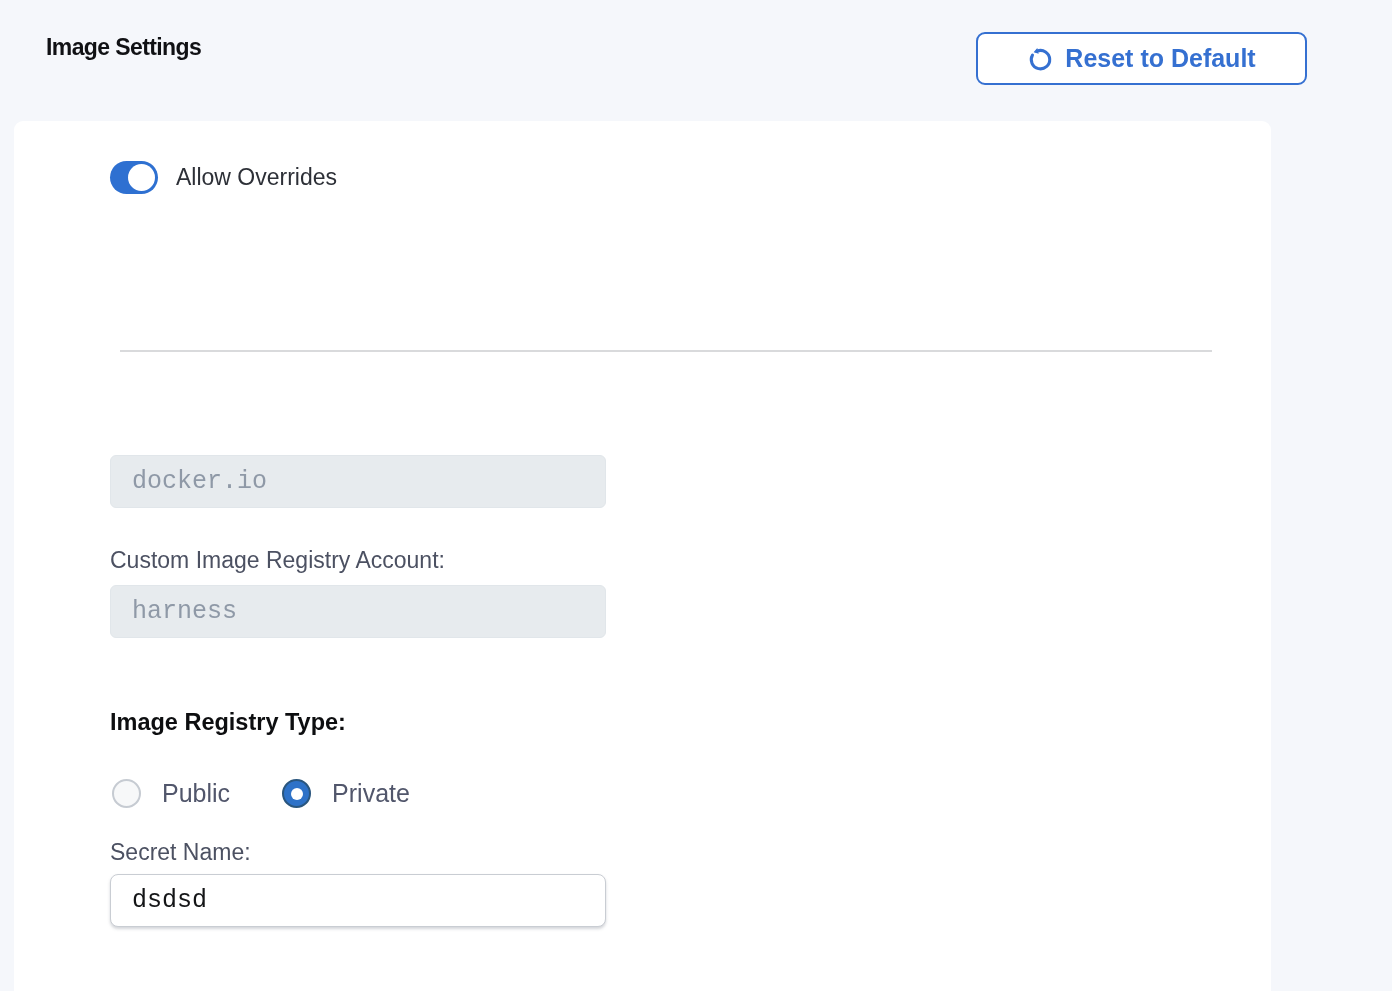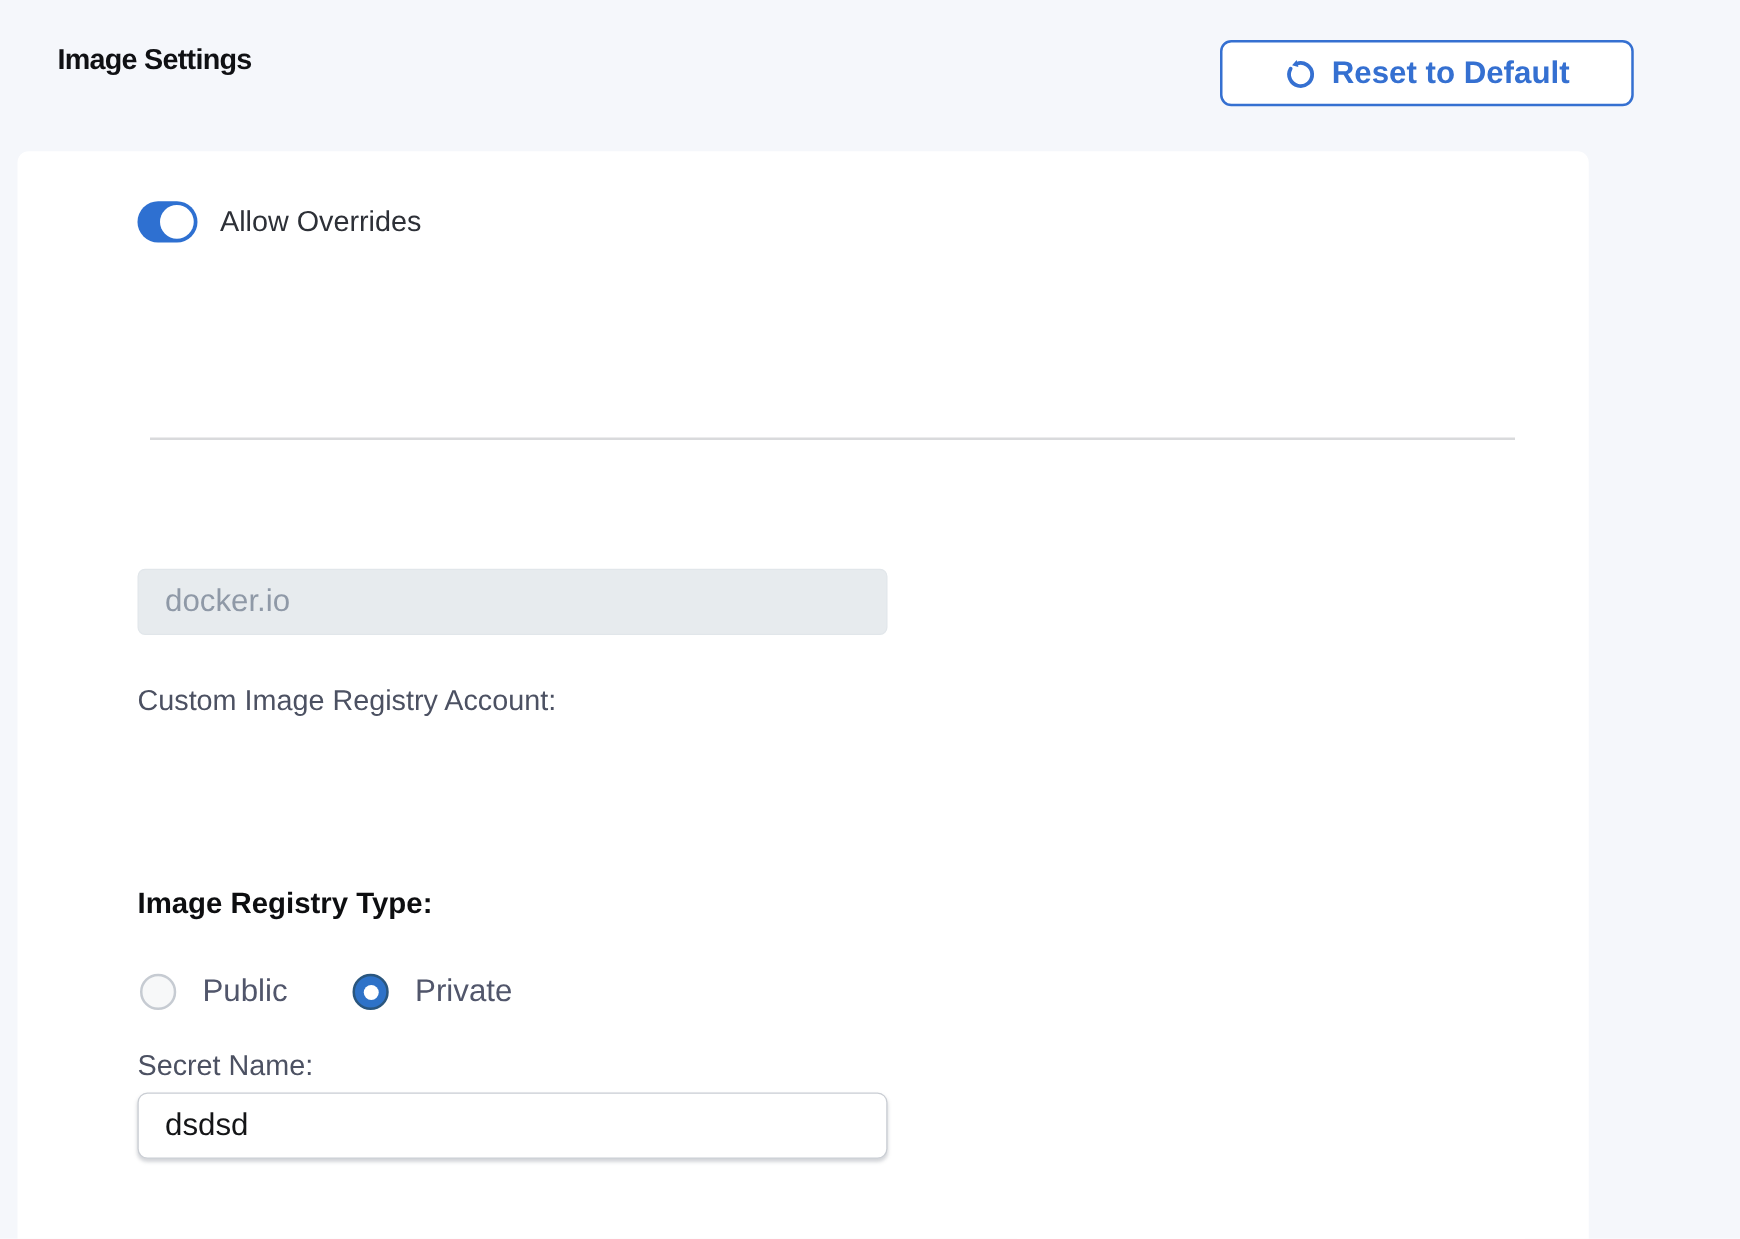--- a/index.html
+++ b/index.html
@@ -62,23 +62,23 @@
   }
 
   
   .field-label{
     position:absolute;left:96px;
     font-size:23px;color:#4c5162;
   }
   .field-label.bold{font-weight:700;color:#0d0e10;font-size:23.5px;}
 
   .text-input{
-    position:absolute;left:96px;width:600px;height:53px;
+    position:absolute;left:96px;width:496px;height:53px;
     box-sizing:border-box;border-radius:6px;
-    font-family:Liberation Sans, sans-serif;font-size:25px;
+    font-family:Liberation Mono, monospace;font-size:25px;
     padding:0 0 0 21px;outline:none;
   }
   .text-input.disabled{
     background:#e7ebee;border:1px solid #e1e6ea;color:#8f99a7;
   }
   .text-input.disabled::placeholder{color:#8f99a7;opacity:1;}
   .text-input.editable{
     background:#ffffff;border:1px solid #c9cdd3;border-radius:8px;
     color:#141517;box-shadow:0 2px 3px rgba(130,135,145,0.35);
   }
@@ -135,20 +135,21 @@
     </div>
     <div class="toggle-label">Allow Overrides</div>
   </div>
 
 
   <div class="divider"></div>
 
   <input class="text-input disabled inp-server" id="inp-server" type="text" placeholder="docker.io" disabled="" style="">
 
   <div class="field-label lbl-account">Custom Image Registry Account:</div>
+  <input class="text-input disabled inp-account" id="inp-account" type="text" placeholder="harness" disabled="" style="">
 
   <div class="field-label bold lbl-type">Image Registry Type:</div>
 
   <div class="radio-row">
     <div class="radio-option">
       <div class="radio-circle"></div>
       <div class="radio-label">Public</div>
     </div>
     <div class="radio-option selected">
       <div class="radio-circle"></div>

